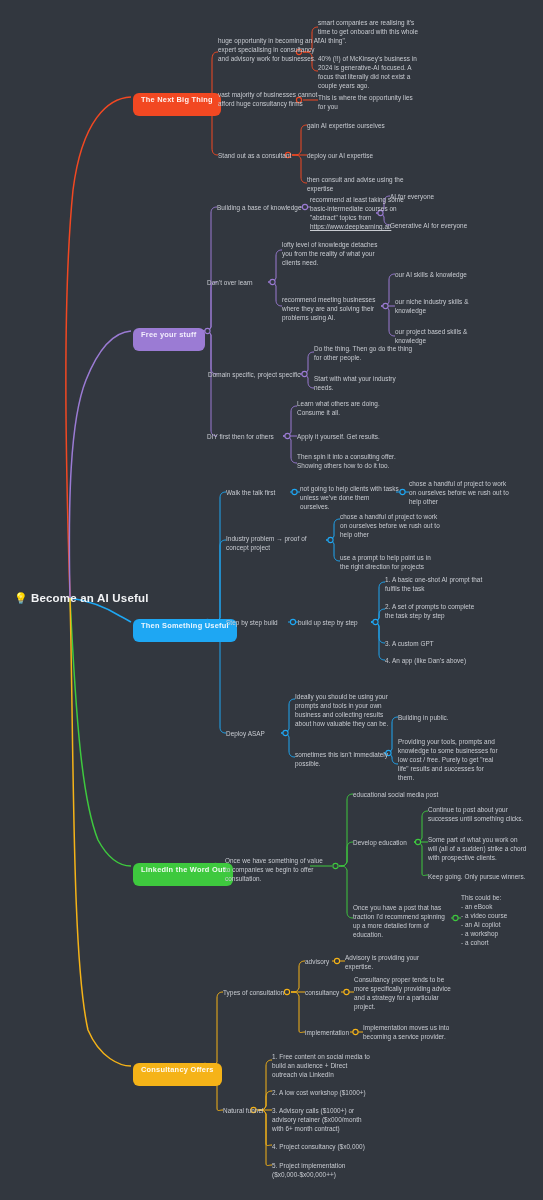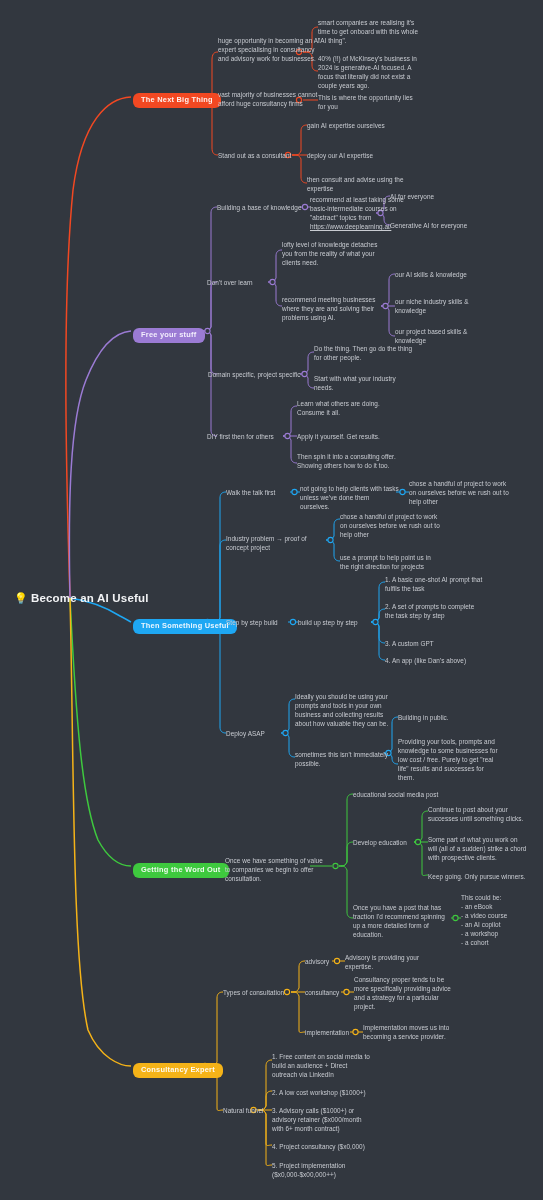--- a/index.html
+++ b/index.html
@@ -23,21 +23,21 @@
     font-size:11.5px;font-weight:bold;color:#f2f3f5;
     letter-spacing:.2px;white-space:nowrap;
   }
   .root .bulb{
     font-size:11px;line-height:1;color:#f2f3f5;
   }
 
   
   .pill{
     display:inline-block;
-    padding:3px 8px 4px;
+    padding:3px 8px 12px;
     border-radius:6px;
     font-size:7.4px;
     font-weight:bold;
     letter-spacing:.25px;
     white-space:nowrap;
     line-height:1.1;
   }
   .pill.red{background:#f24822;color:#fff0ec;}
   .pill.purple{background:#9b7bd4;color:#f3eefd;}
   .pill.blue{background:#1ea7f3;color:#eaf6ff;}
@@ -286,39 +286,39 @@
   <div class="node txt auto" style="left:385px;top:639px;">3. A custom GPT</div>
   <div class="node txt auto" style="left:385px;top:656px;">4. An app (like Dan's above)</div>
 
   <div class="node txt auto" style="left:226px;top:729px;">Deploy ASAP</div>
   <div class="node txt w2" style="left:295px;top:692px;">Ideally you should be using your prompts and tools in your own business and collecting results about how valuable they can be.</div>
   <div class="node txt w2" style="left:295px;top:750px;">sometimes this isn't immediately possible.</div>
   <div class="node txt auto" style="left:398px;top:713px;">Building in public.</div>
   <div class="node txt w2" style="left:398px;top:737px;">Providing your tools, prompts and knowledge to some businesses for low cost / free. Purely to get "real life" results and successes for them.</div>
 
   <div class="node" style="left:133px;top:858px;">
-    <span class="pill green">Getting the Word Out</span>
+    <span class="pill green">LinkedIn the Word Out</span>
   </div>
 
   <div class="node txt w2" style="left:225px;top:856px;">Once we have something of value to companies we begin to offer consultation.</div>
   <div class="node txt auto" style="left:353px;top:790px;">educational social media post</div>
   <div class="node txt auto" style="left:353px;top:838px;">Develop education</div>
   <div class="node txt w2" style="left:428px;top:805px;">Continue to post about your successes until something clicks.</div>
   <div class="node txt w2" style="left:428px;top:835px;">Some part of what you work on will (all of a sudden) strike a chord with prospective clients.</div>
   <div class="node txt auto" style="left:428px;top:872px;">Keep going. Only pursue winners.</div>
   <div class="node txt w2" style="left:353px;top:903px;">Once you have a post that has traction I'd recommend spinning up a more detailed form of education.</div>
   <div class="node txt pre auto" style="left:461px;top:893px;">This could be:
 - an eBook
 - a video course
 - an AI copilot
 - a workshop
 - a cohort</div>
 
   <div class="node" style="left:133px;top:1058px;">
-    <span class="pill amber">Consultancy Expert</span>
+    <span class="pill amber">Consultancy Offers</span>
   </div>
 
   <div class="node txt auto" style="left:223px;top:988px;">Types of consultation</div>
   <div class="node txt auto" style="left:305px;top:957px;">advisory</div>
   <div class="node txt w2" style="left:345px;top:953px;">Advisory is providing your expertise.</div>
   <div class="node txt auto" style="left:305px;top:988px;">consultancy</div>
   <div class="node txt w2" style="left:354px;top:975px;">Consultancy proper tends to be more specifically providing advice and a strategy for a particular project.</div>
   <div class="node txt auto" style="left:305px;top:1028px;">implementation</div>
   <div class="node txt w2" style="left:363px;top:1023px;">Implementation moves us into becoming a service provider.</div>
 

